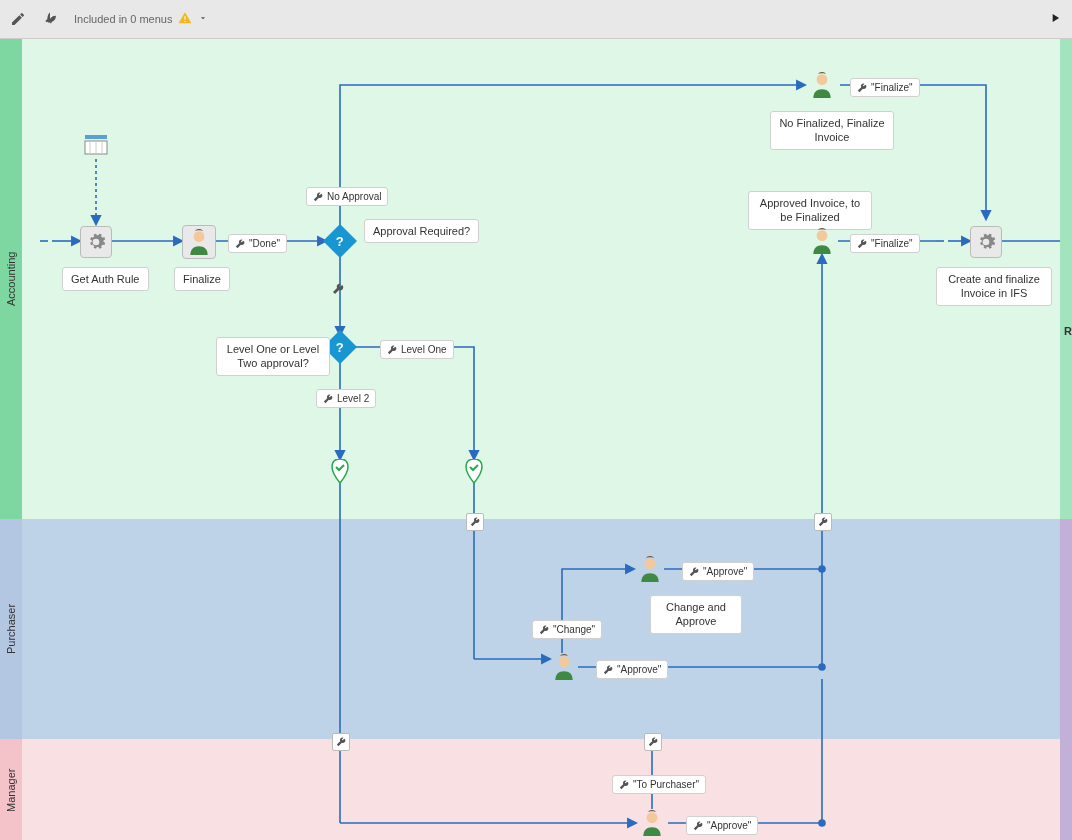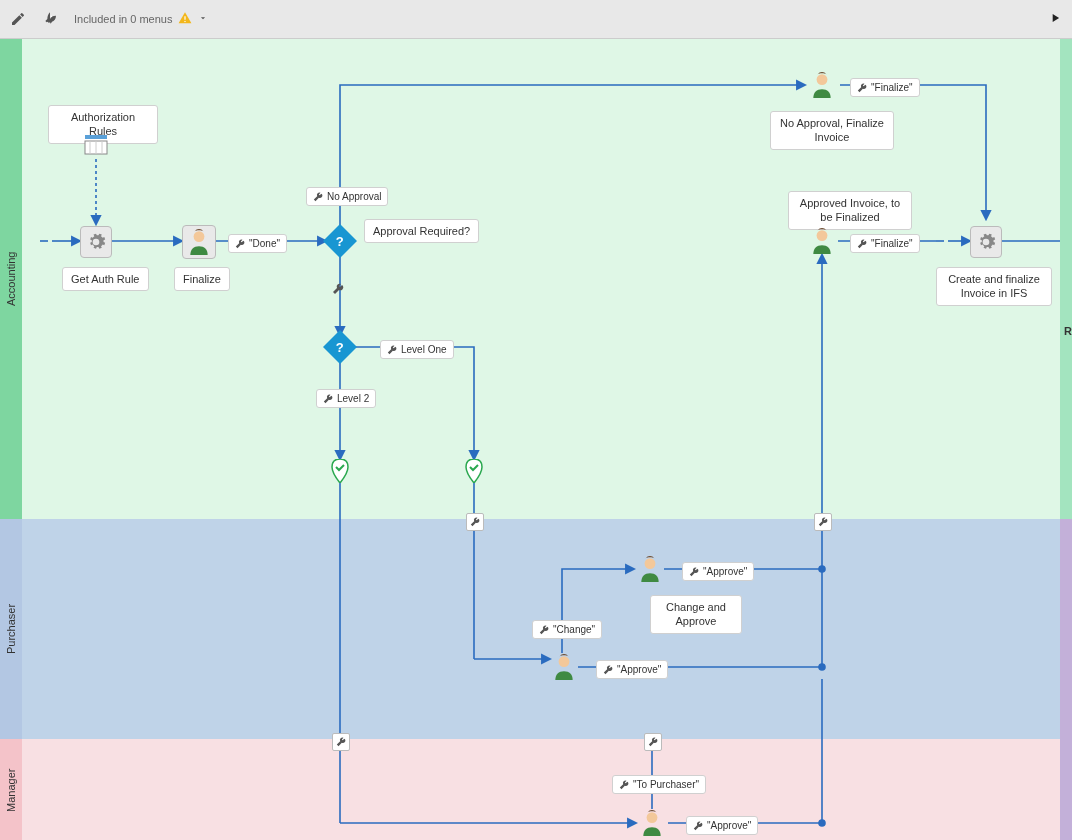--- a/index.html
+++ b/index.html
@@ -154,21 +154,20 @@
       <line x1="668" y1="784" x2="820" y2="784"></line>
       <line x1="822" y1="784" x2="822" y2="640"></line>
       <circle cx="822" cy="784" r="3" fill="#2a6bbf"></circle>
 
       <line x1="652" y1="770" x2="652" y2="700"></line>
 
       <line x1="96" y1="120" x2="96" y2="185" stroke-dasharray="3,3" marker-end="url(#ah)"></line>
     </g>
   </svg>
 
-  <div class="node label" style="left:48px;top:66px;width:92px">Authorization Rules</div>
   <div class="node data-icon" style="left:84px;top:96px">
     <svg viewBox="0 0 24 20">
         <rect x="1" y="6" width="22" height="13" fill="#fff" stroke="#888"></rect>
         <rect x="1" y="0" width="22" height="4" fill="#5aa0d8"></rect>
         <line x1="6" y1="6" x2="6" y2="19" stroke="#ccc"></line>
         <line x1="12" y1="6" x2="12" y2="19" stroke="#ccc"></line>
         <line x1="18" y1="6" x2="18" y2="19" stroke="#ccc"></line>
       </svg>
   </div>
 
@@ -213,20 +212,21 @@
     <svg viewBox="0 0 24 24">
         <path fill="#555" d="M22 6a6 6 0 01-8 8L6 22l-4-4 8-8a6 6 0 018-8l-4 4 2 2 4-4z"></path>
       </svg>
   </div>
 
   <div class="node" style="left:328px;top:296px">
       <div class="diamond">
         <span>?</span>
       </div>
     </div>
+  <div class="node label" style="left:216px;top:298px;width:96px">Level One or Level Two approval?</div>
 
   <div class="node label label-sm wrench" style="left:380px;top:301px">
     <svg viewBox="0 0 24 24">
         <path fill="#555" d="M22 6a6 6 0 01-8 8L6 22l-4-4 8-8a6 6 0 018-8l-4 4 2 2 4-4z"></path>
       </svg>
     <span>Level One</span>
   </div>
   <div class="node label label-sm wrench" style="left:316px;top:350px">
     <svg viewBox="0 0 24 24">
         <path fill="#555" d="M22 6a6 6 0 01-8 8L6 22l-4-4 8-8a6 6 0 018-8l-4 4 2 2 4-4z"></path>
@@ -254,23 +254,23 @@
         <path d="M12 0a5 5 0 00-4 2c2-1 6-1 8 0a5 5 0 00-4-2z" fill="#6b4a2e"></path>
         <path d="M4 24c0-5 3-8 8-8s8 3 8 8H4z" fill="#3f8a42"></path>
       </svg>
   </div>
   <div class="node label label-sm wrench" style="left:850px;top:39px">
     <svg viewBox="0 0 24 24">
         <path fill="#555" d="M22 6a6 6 0 01-8 8L6 22l-4-4 8-8a6 6 0 018-8l-4 4 2 2 4-4z"></path>
       </svg>
     <span>"Finalize"</span>
   </div>
-  <div class="node label" style="left:770px;top:72px;width:106px">No Approval, Finalize Invoice</div>
-
-  <div class="node label" style="left:788px;top:152px;width:106px">Approved Invoice, to be Finalized</div>
+  <div class="node label" style="left:770px;top:72px;width:106px">No Finalized, Finalize Invoice</div>
+
+  <div class="node label" style="left:748px;top:152px;width:106px">Approved Invoice, to be Finalized</div>
   <div class="node person" style="left:808px;top:188px">
     <svg viewBox="0 0 24 24">
         <circle cx="12" cy="7" r="5" fill="#f3c89a"></circle>
         <path d="M12 0a5 5 0 00-4 2c2-1 6-1 8 0a5 5 0 00-4-2z" fill="#6b4a2e"></path>
         <path d="M4 24c0-5 3-8 8-8s8 3 8 8H4z" fill="#3f8a42"></path>
       </svg>
   </div>
   <div class="node label label-sm wrench" style="left:850px;top:195px">
     <svg viewBox="0 0 24 24">
         <path fill="#555" d="M22 6a6 6 0 01-8 8L6 22l-4-4 8-8a6 6 0 018-8l-4 4 2 2 4-4z"></path>

